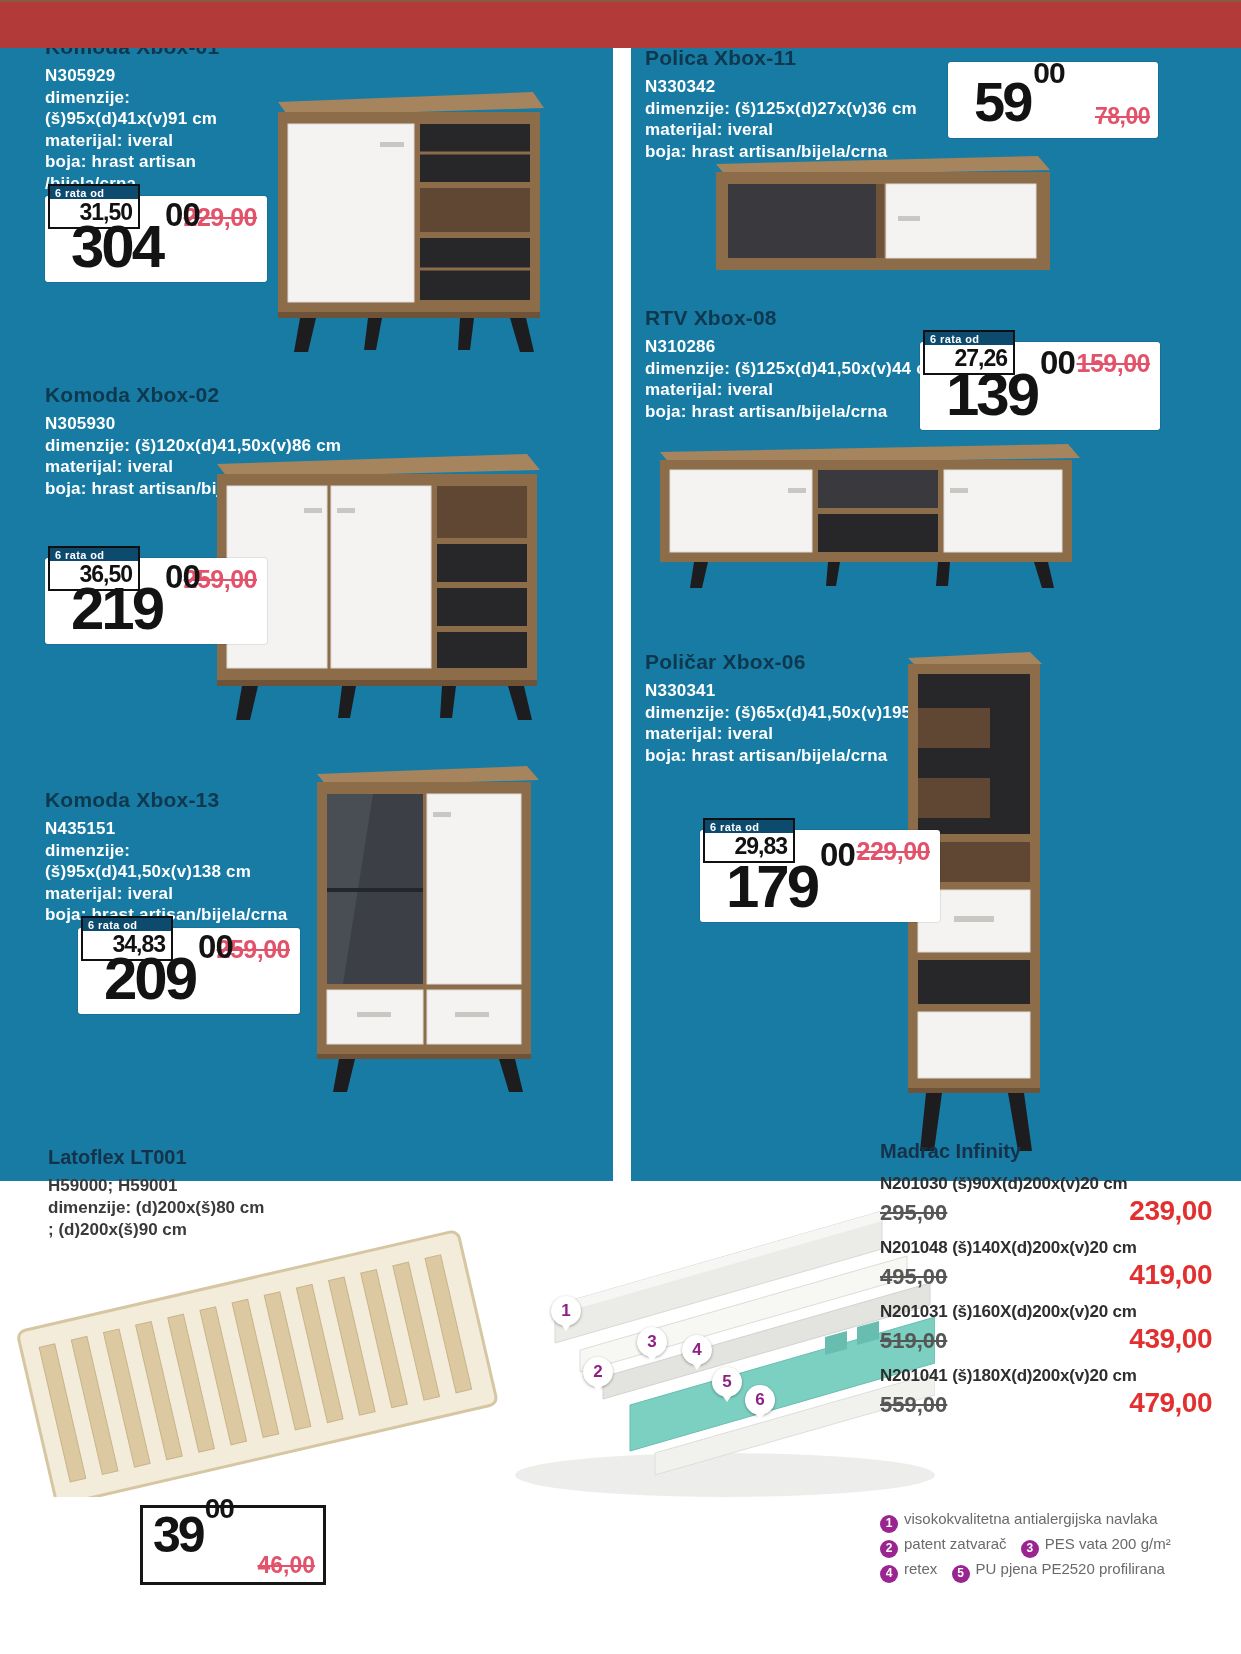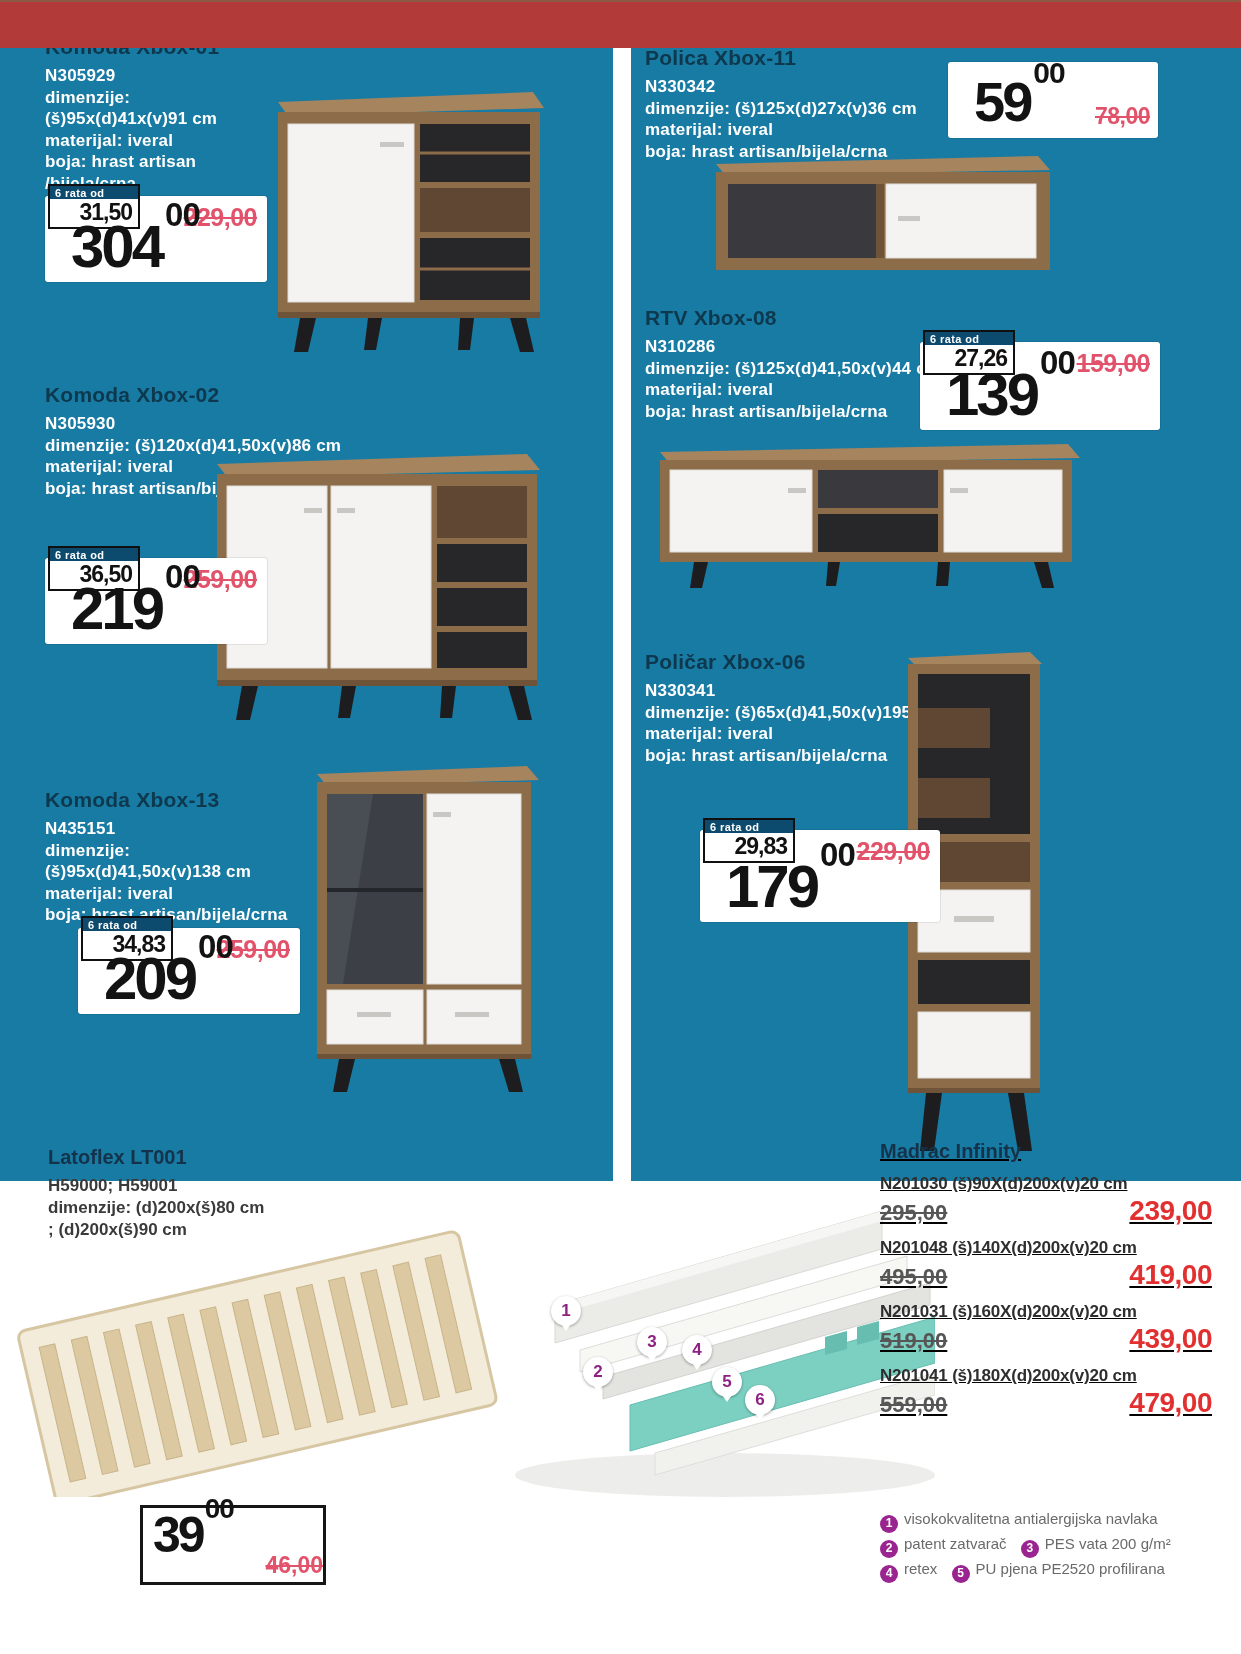--- a/index.html
+++ b/index.html
@@ -18,34 +18,34 @@
   .new-price{position:absolute;left:26px;bottom:5px;font-size:60px;font-weight:bold;color:#131313;letter-spacing:-3px;line-height:1;}
   .new-price sup{font-size:33px;letter-spacing:-1px;position:relative;top:-20px;left:3px;}
   .rata-badge{position:absolute;left:3px;top:-12px;background:#0c4a6e;border:2px solid #101012;min-width:88px;}
   .rata-label{color:#fff;font-size:11px;font-weight:bold;padding:1px 5px 0;letter-spacing:.4px;}
   .rata-num{background:#fff;color:#111;font-size:23px;font-weight:bold;text-align:right;padding:0 6px 1px;letter-spacing:-1px;}
 
   
   .btext{position:absolute;}
   .btitle{font-size:20px;font-weight:bold;color:#14324a;margin:0 0 6px;}
   .bln{font-size:17px;font-weight:bold;color:#3a3a3a;line-height:22px;}
-  .madrac{position:absolute;width:332px;text-decoration:underline;}
+  .madrac{position:absolute;width:332px;}
   .m-row{margin-top:11px;}
   .m-spec{font-size:17px;font-weight:bold;color:#2e2e2e;letter-spacing:-.2px;}
   .m-prices{display:flex;justify-content:space-between;align-items:baseline;margin-top:1px;}
   .m-old{font-size:22px;font-weight:bold;color:#565656;text-decoration:line-through;}
   .m-new{font-size:28px;font-weight:bold;color:#e22f2f;letter-spacing:-.5px;}
   .legend{position:absolute;font-size:15px;color:#6a6a6a;line-height:25px;width:350px;}
   .lcircle{display:inline-flex;width:18px;height:18px;border-radius:50%;background:#9b2590;color:#fff;
            font-size:12px;font-weight:bold;align-items:center;justify-content:center;margin-right:6px;position:relative;top:3px;}
   .lg-text{margin-right:10px;}
   .lt-box{position:absolute;background:#fff;border:3px solid #161616;}
   .lt-new{position:absolute;left:10px;top:2px;font-size:50px;font-weight:bold;color:#131313;letter-spacing:-3px;line-height:1;text-align:center;}
   .lt-new sup{font-size:28px;letter-spacing:-1px;position:relative;top:-16px;left:2px;}
-  .lt-old{position:absolute;right:0;bottom:3px;font-size:23px;font-weight:bold;color:#e2536b;text-decoration:line-through;}
+  .lt-old{position:absolute;right:8px;bottom:3px;font-size:23px;font-weight:bold;color:#e2536b;text-decoration:line-through;}
 
   
   .mimg{position:absolute;}
   .balloon{position:absolute;width:30px;height:30px;background:#fff;border-radius:50%;
            box-shadow:0 1px 3px rgba(0,0,0,.35);color:#8e2283;font-weight:bold;font-size:17px;
            display:flex;align-items:center;justify-content:center;z-index:3;}
   .balloon::after{content:'';position:absolute;bottom:-12px;left:50%;transform:translateX(-50%);
            border:7px solid transparent;border-top:10px solid #fff;}
 
   .footer{position:absolute;left:0;top:1608;width:1241px;height:46px;background:#b23a38;border-top:2px solid #8c5a44;}

